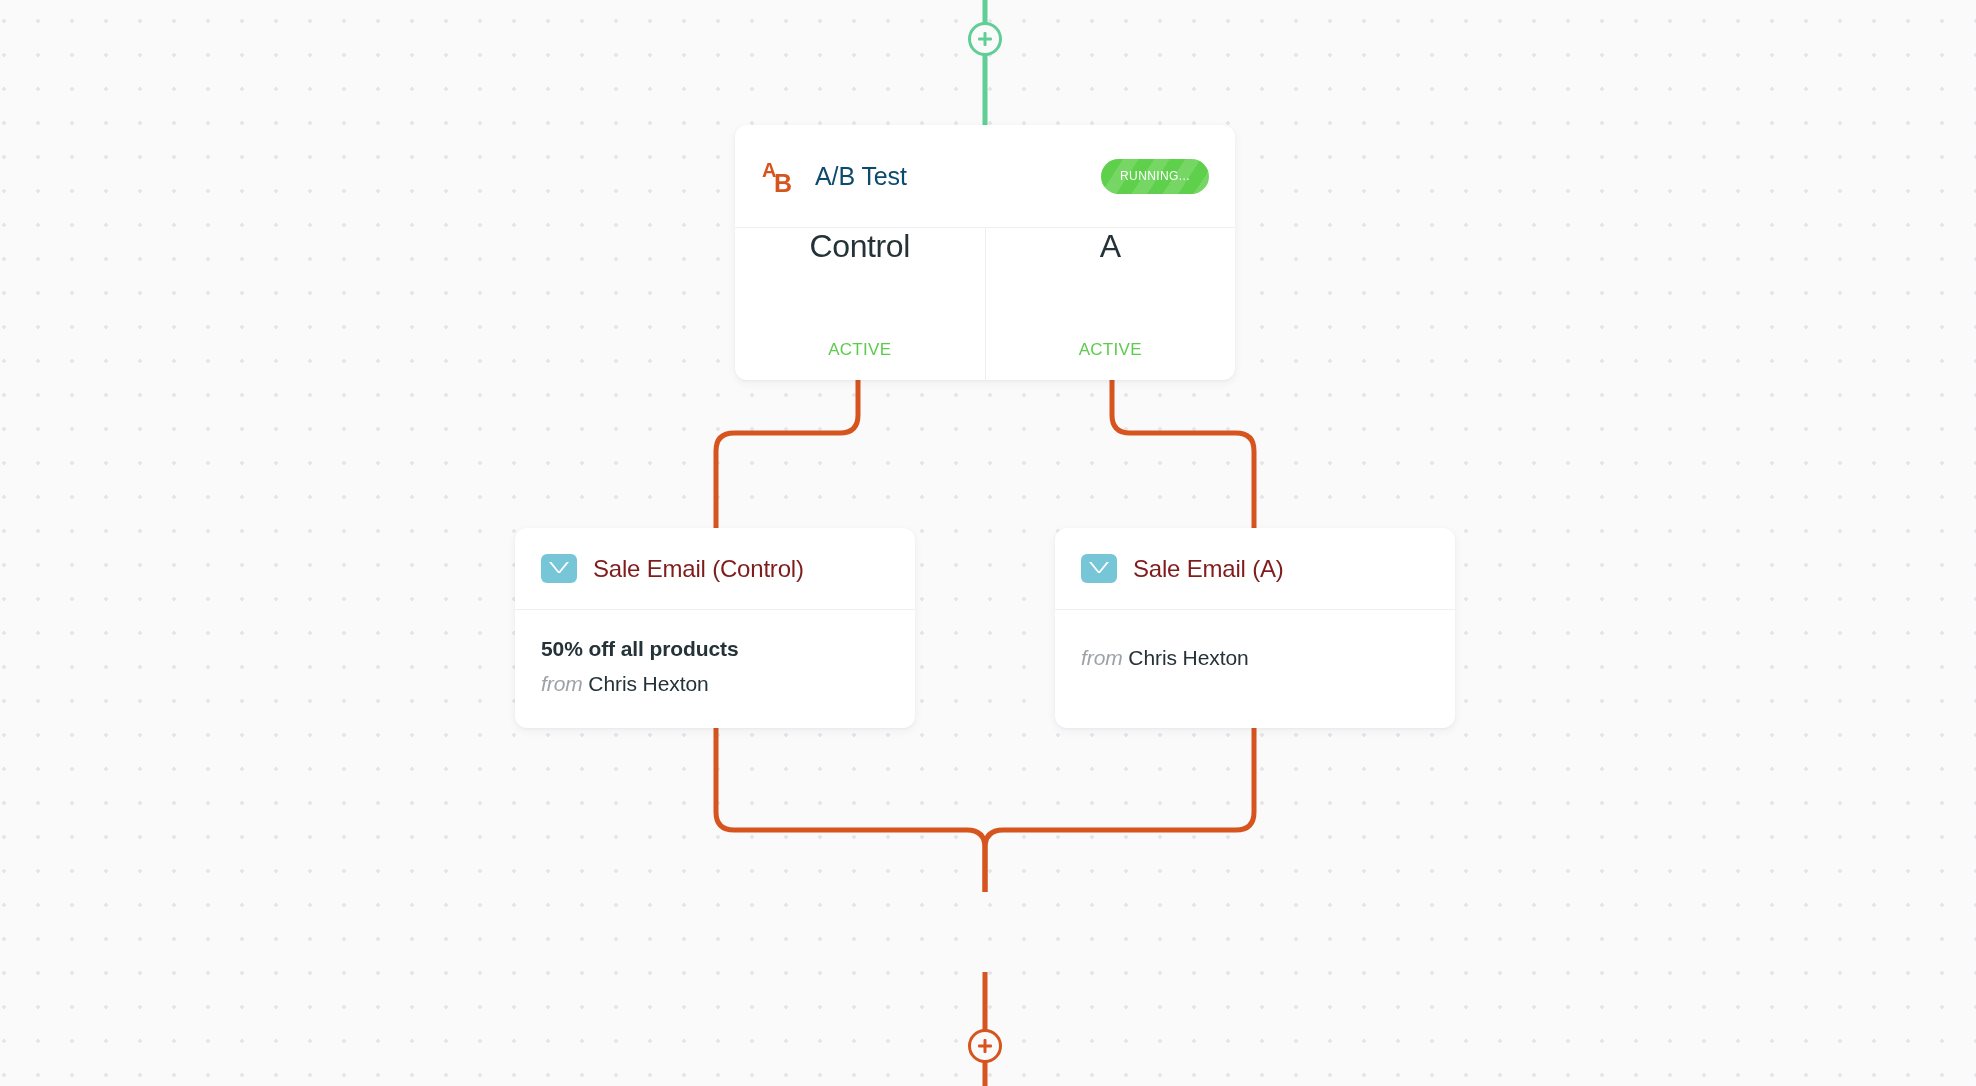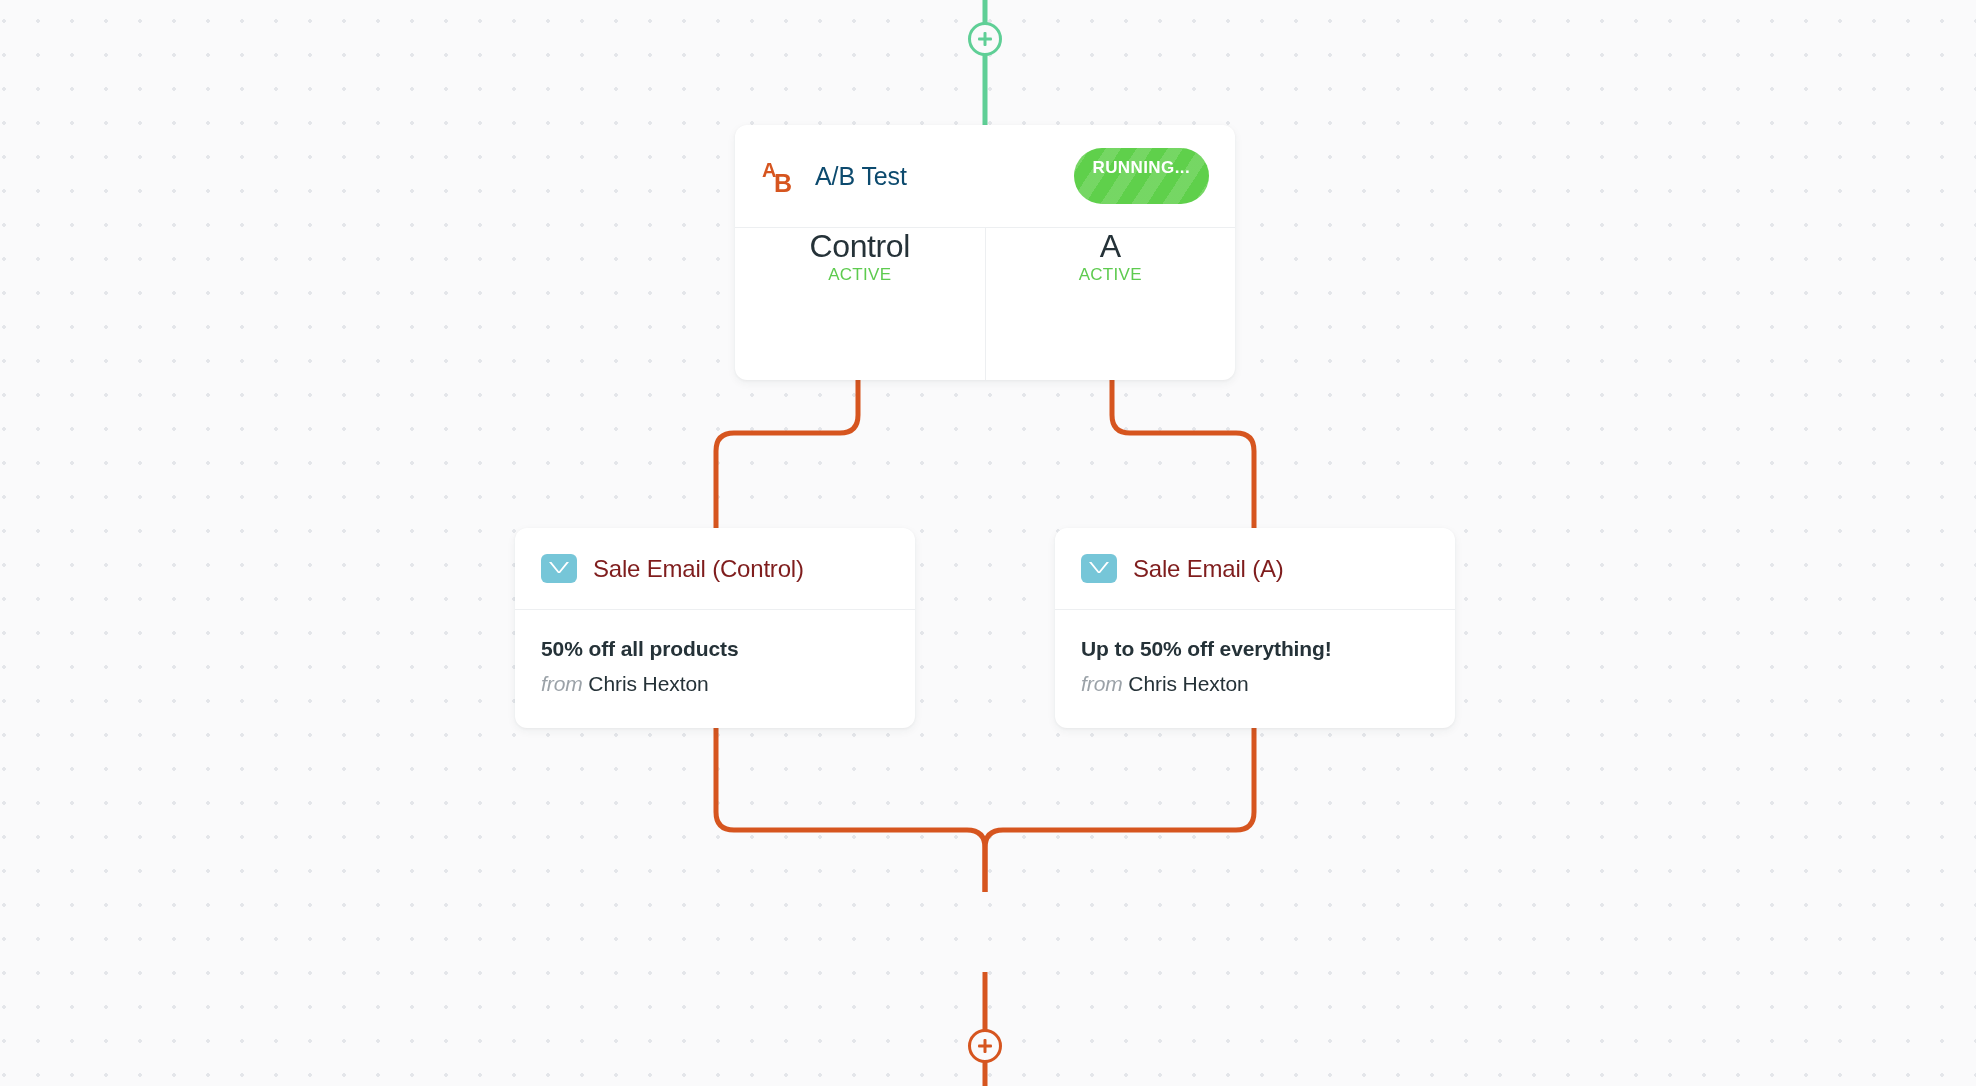--- a/index.html
+++ b/index.html
@@ -58,46 +58,46 @@
   }
   #ab-title {
     font-size: 25px;
     font-weight: 500;
     color: #0c4a6e;
     letter-spacing: -0.1px;
     white-space: nowrap;
   }
   #ab-status {
     margin-left: auto;
-    font-size: 17px;
-    font-weight: 700;
+    font-size: 12px;
+    font-weight: 400;
     color: #FFFFFF;
     letter-spacing: 0.4px;
-    padding: 10px 19px 26px;
+    padding: 10px 19px 11px;
     border-radius: 999px;
     background-color: #5FD04B;
     background-image: repeating-linear-gradient(
         -57deg,
         rgba(255,255,255,0.14) 0px,
         rgba(255,255,255,0.14) 13px,
         rgba(255,255,255,0) 13px,
         rgba(255,255,255,0) 26px);
     white-space: nowrap;
   }
   #ab-branches {
     display: flex;
     height: 152px;
   }
   .branch {
     flex: 1 1 0;
     display: flex;
     flex-direction: column;
     align-items: center;
-    justify-content: flex-start;
-    padding-bottom: 14px;
+    justify-content: space-between;
+    padding-bottom: 20px;
   }
   .branch + .branch { border-left: 1px solid #EDEFF1; }
   .branch-name {
     font-size: 32px;
     font-weight: 400;
     color: #253238;
     letter-spacing: -0.4px;
     line-height: 1.15;
   }
   .branch-state {
@@ -282,21 +282,20 @@
       </div>
     </div>
   </div>
 
   <div class="card email-node" id="email-a">
     <div class="email-header">
       <span class="env-icon"></span>
       <span class="email-title">Sale Email (A)</span>
     </div>
     <div class="email-body">
-      <div class="email-subject">Up to 50% off everything!</div>
       <div class="email-from">
         <span class="kw">from</span>
         <span>Chris Hexton</span>
       </div>
     </div>
   </div>
 
 
   <div class="plus-btn" id="plus-bottom"></div>
 

